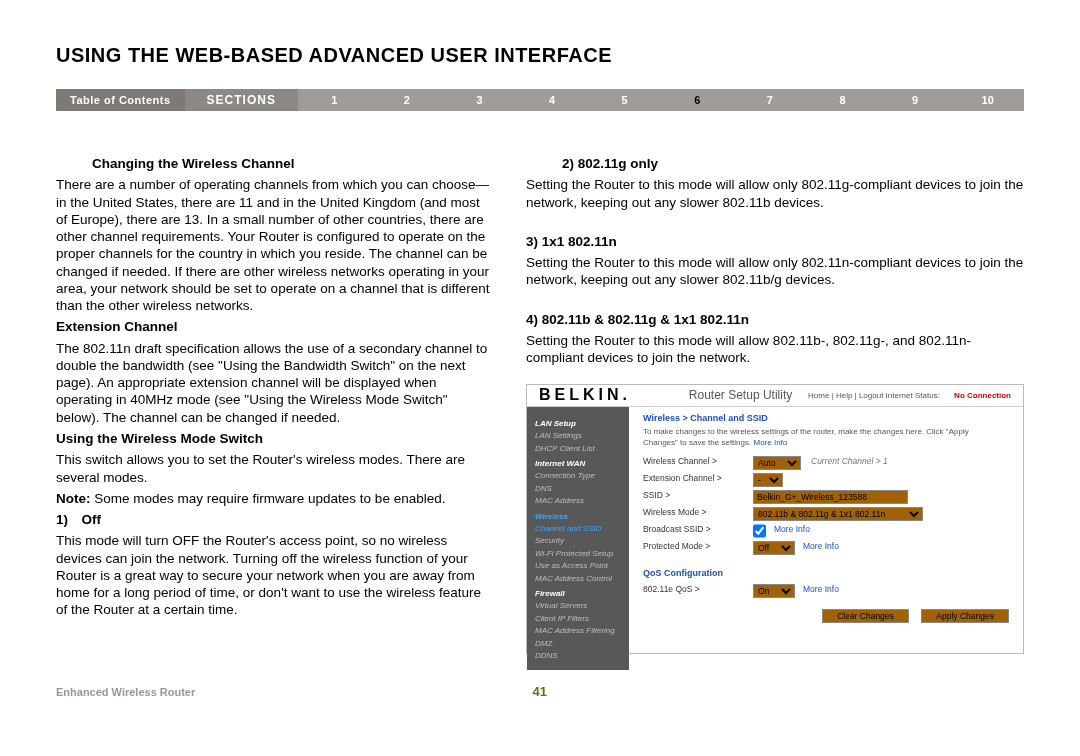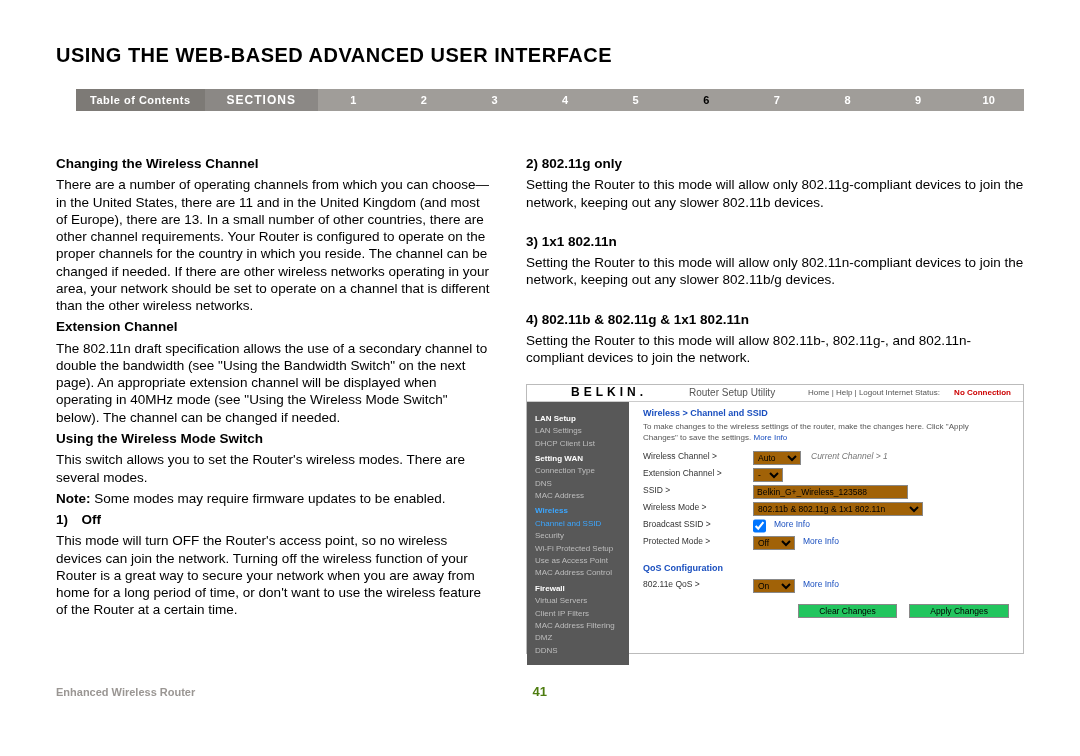--- a/index.html
+++ b/index.html
@@ -1,53 +1,53 @@
 <!DOCTYPE html>
 <html><head>
 <meta charset="utf-8">
 <style>
   * { box-sizing: border-box; margin: 0; padding: 0; }
   body { font-family: Arial, Helvetica, sans-serif; background: #fff; width: 1080px; height: 756px; overflow: hidden; color: #000; }
   .page { padding: 44px 56px 18px 56px; }
   .title { font-size: 20px; font-weight: bold; letter-spacing: 0.5px; margin-bottom: 22px; }
-  .navbar { background: #a09d99; height: 22px; display: flex; align-items: center; font-size: 11px; font-weight: bold; color: #fff; margin-left: 20px; }
+  .navbar { background: #a09d99; height: 22px; display: flex; align-items: center; font-size: 11px; font-weight: bold; color: #fff; }
   .nav-toc { background: #7d7a76; padding: 0 14px; height: 100%; display: flex; align-items: center; letter-spacing: 0.5px; }
   .nav-sections { background: #8b8885; padding: 0 22px; height: 100%; display: flex; align-items: center; letter-spacing: 1px; font-size: 12px; }
   .nav-num { flex: 1; text-align: center; }
   .nav-num.active { color: #000; }
   .cols { display: flex; gap: 34px; margin-top: 44px; }
   .col { flex: 1; font-size: 13.5px; line-height: 1.28; }
   .col h3 { font-size: 13.5px; font-weight: bold; margin-bottom: 4px; }
-  .col h3:first-child { margin-top: 0; }
+  .col h3:first-child { margin-top: 0; margin-left: 36px; }
   .col p { margin-bottom: 4px; }
   .footer { display: flex; justify-content: space-between; align-items: center; margin-top: 30px; color: #9a9693; font-size: 11px; font-weight: bold; }
   .footer .pg { color: #4d7c0f; font-size: 13px; }
   
   .router { border: 1px solid #bbb; margin-top: 18px; width: 498px; height: 270px; font-size: 9px; background: #fff; display: flex; flex-direction: column; }
   .r-top { display:flex; align-items:center; height:32px; border-bottom:1px solid #ccc; padding: 0 12px; }
-  .r-logo { font-family: Arial; font-weight: bold; letter-spacing: 4px; font-size: 12px; margin-left: 32px; }
-  .r-title { flex:1; text-align:left; padding-left: 42px; color:#555; font-size:10px; }
+  .r-logo { font-family: Arial; font-weight: bold; letter-spacing: 4px; font-size: 16px; }
+  .r-title { flex:1; text-align:center; padding-left: 42px; color:#555; font-size:12px; }
   .r-links { color:#555; font-size:8px; }
   .r-links .no { color:#c00; font-weight:bold;padding-left:12px; }
   .r-body { flex:1; display:flex; }
-  .r-side { width: 102px; background:#585858; color:#bdbdbd; font-size:8px; padding: 8px 8px; line-height:1.55; }
+  .r-side { width: 102px; background:#585858; color:#bdbdbd; font-size:8px; padding: 8px 8px; line-height:1.55;font-style:italic; }
   .r-side .hd { color:#fff; font-weight:bold; margin-top:3px; }
   .r-side .active { color:#3ba6ff; }
   .r-main { flex:1; padding: 6px 14px 8px 14px; }
   .r-main .crumb { color:#1a4fbf; font-weight:bold; font-size:9px; }
   .r-main .desc { color:#555; font-size:8px; margin:3px 12px 8px 0; line-height:1.3; }
   .r-main .desc a { color:#1a4fbf; text-decoration:none; }
   .r-row { display:flex; height:17px; font-size:8.5px; }
   .r-row .lab { width:110px; color:#333; }
   .r-row select, .r-row input { font-size:8.5px; height:14px; border:1px solid #888; background:#a16207; }
   .r-row input { padding:0 3px; }
   .r-row .mi { color:#1a4fbf; margin-left:8px; }
   .r-sub { color:#1a4fbf; font-weight:bold; font-size:9px; margin:10px 0 4px 0; }
   .r-btns { text-align:right; margin-top:8px; }
-  .r-btns button { font-size:8.5px; padding:1px 20px; margin-left:10px; background:#22c55e; border:1px solid #888; }
+  .r-btns button { font-size:8.5px; padding:1px 14px; margin-left:10px; background:#a16207; border:1px solid #888; }
 </style>
 </head>
 <body>
 
 <div class="page">
   <div class="title">USING THE WEB-BASED ADVANCED USER INTERFACE</div>
 
   <div class="navbar">
     <div class="nav-toc">Table of Contents</div>
     <div class="nav-sections">SECTIONS</div>
@@ -90,21 +90,21 @@
           <span class="r-title">Router Setup Utility</span>
           <span class="r-links">
             <span>Home | Help | Logout   Internet Status:</span> <span class="no">No Connection</span>
           </span>
         </div>
         <div class="r-body">
           <div class="r-side">
             <div class="hd">LAN Setup</div>
             <div>LAN Settings</div>
             <div>DHCP Client List</div>
-            <div class="hd">Setting WAN</div>
+            <div class="hd">Internet WAN</div>
             <div>Connection Type</div>
             <div>DNS</div>
             <div>MAC Address</div>
             <div class="hd active">Wireless</div>
             <div class="active">Channel and SSID</div>
             <div>Security</div>
             <div>Wi-Fi Protected Setup</div>
             <div>Use as Access Point</div>
             <div>MAC Address Control</div>
             <div class="hd">Firewall</div>

